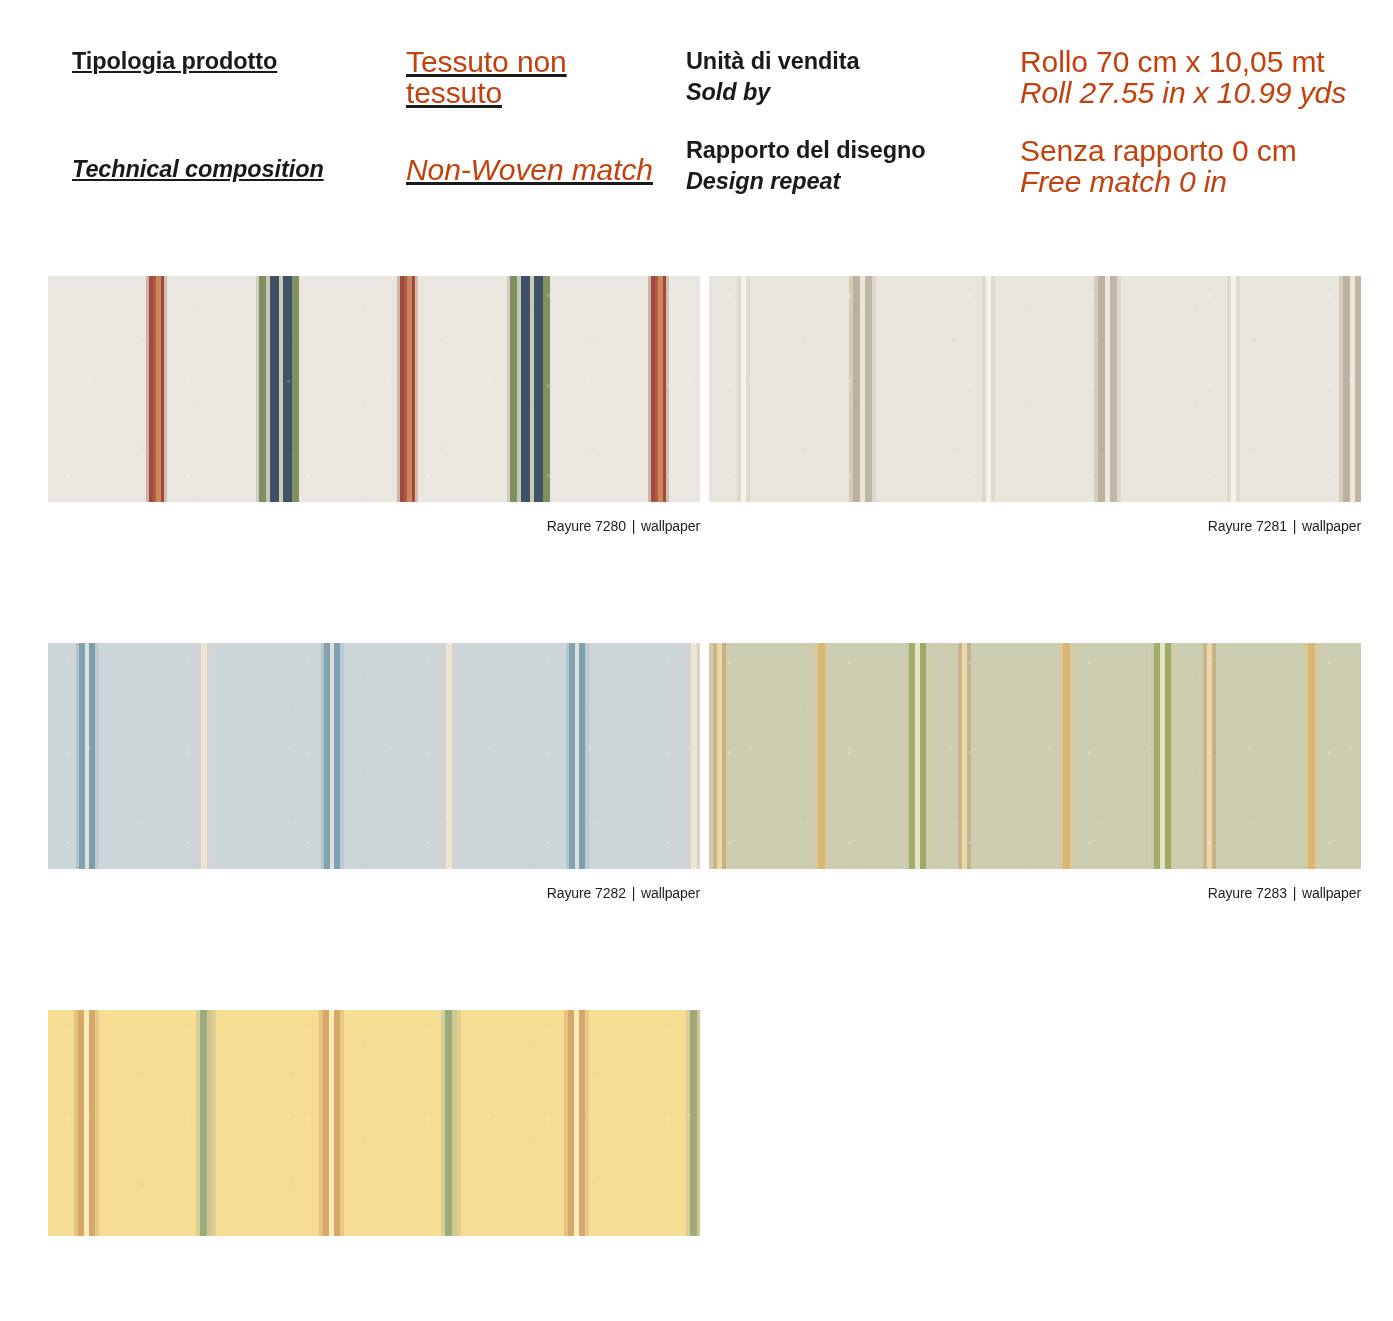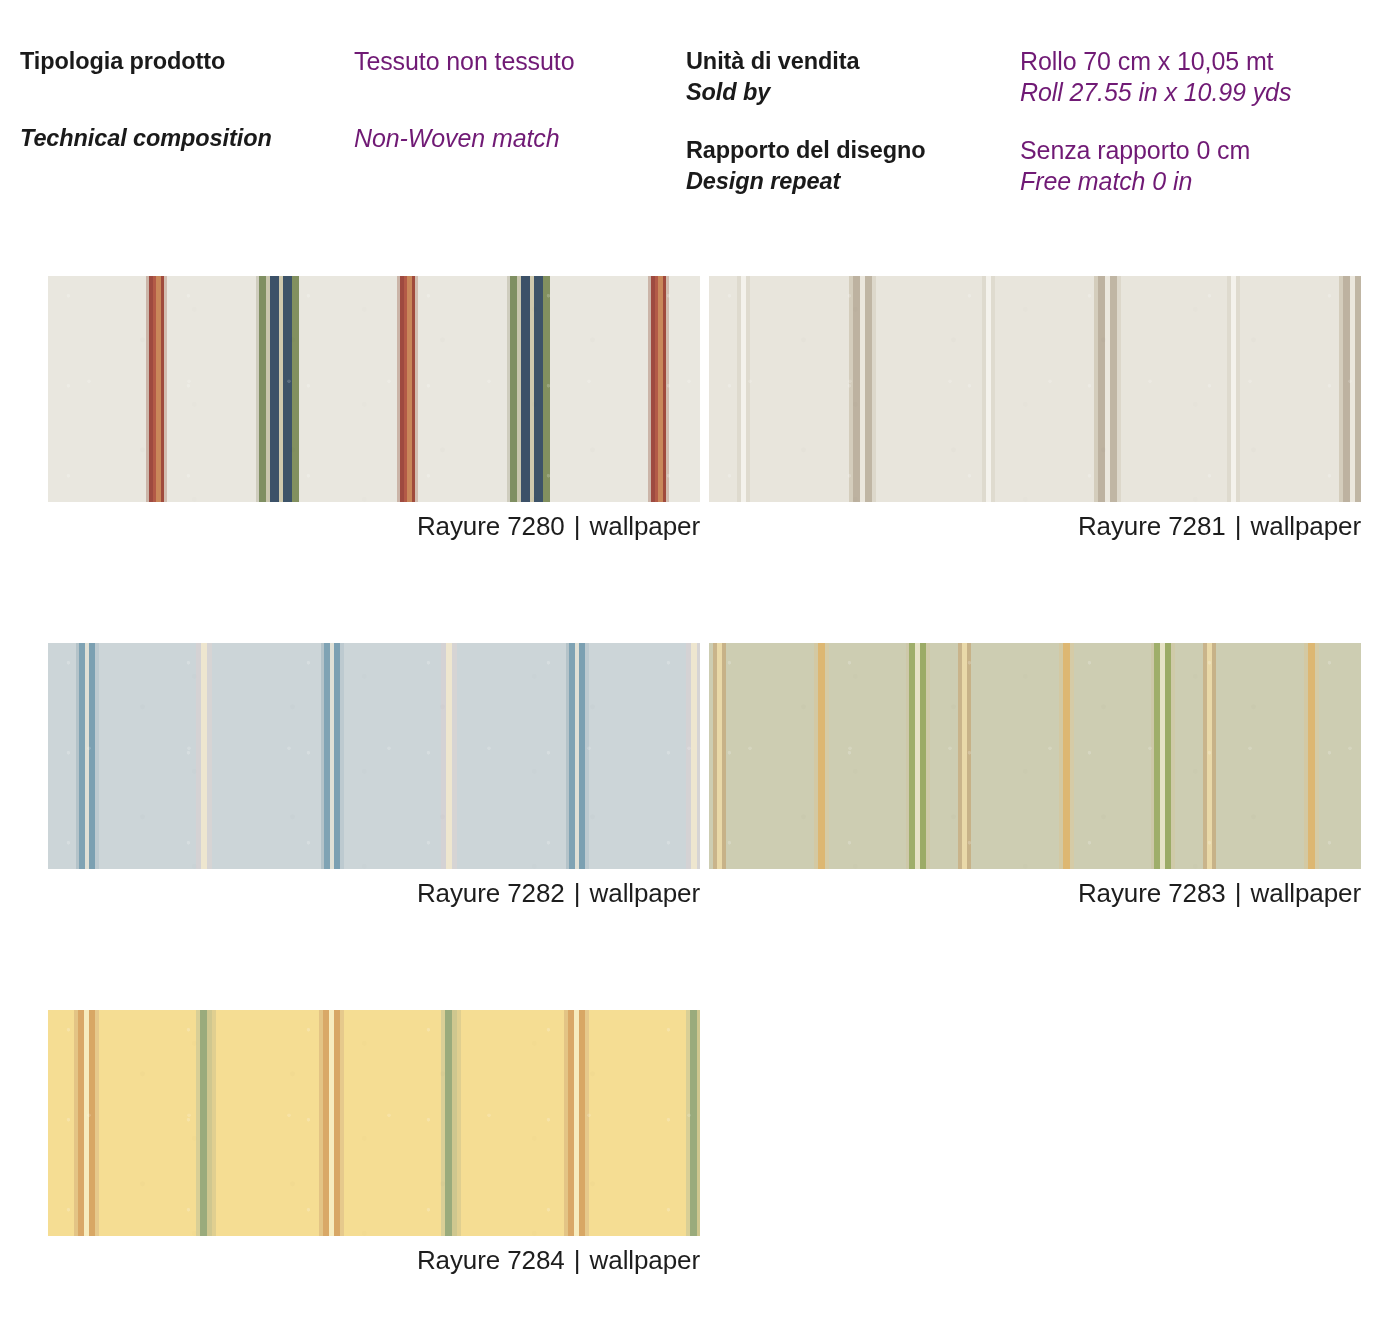--- a/index.html
+++ b/index.html
@@ -27,40 +27,40 @@
     padding: 46px 0 0 0;
     box-sizing: border-box;
   }
   .spec-columns {
     display: flex;
     flex-direction: row;
   }
   .spec-col {
     display: block;
   }
-  .spec-col.left  { width: 668px; padding-left: 20px; box-sizing: border-box; }
+  .spec-col.left  { width: 668px; padding-left: 72px; box-sizing: border-box; text-decoration: underline; }
   .spec-col.right { width: 725px; padding-left: 18px; box-sizing: border-box; }
 
   .spec-row {
     display: flex;
     flex-direction: row;
     margin-bottom: 26px;
   }
   .spec-label {
     width: 334px;
     flex: 0 0 334px;
     font-size: 23.5px;
     line-height: 31px;
     letter-spacing: -0.1px;
   }
   .spec-value {
-    font-size: 25px;
+    font-size: 30px;
     line-height: 31px;
     letter-spacing: -0.1px;
-    color: #701a75;
+    color: #c2410c;
   }
   .lbl-it { font-weight: 700; display: block; }
   .lbl-en { font-weight: 700; font-style: italic; display: block; }
   .val-it { font-weight: 400; display: block; }
   .val-en { font-weight: 400; font-style: italic; display: block; }
 
   .spec-row.r1 .spec-label { padding-bottom: 0; }
   .spec-row.r1 { margin-bottom: 0; }
   .spec-row.r2 { margin-top: 46px; }
   .spec-col.right .spec-row.r2 { margin-top: 27px; align-items: center; }
@@ -101,21 +101,21 @@
     background-image:
       radial-gradient(circle at 17% 22%, rgba(255,255,255,0.55) 0 1.5px, transparent 2px),
       radial-gradient(circle at 63% 58%, rgba(0,0,0,0.035) 0 2px, transparent 3px),
       radial-gradient(circle at 41% 81%, rgba(255,255,255,0.45) 0 1.5px, transparent 2px),
       radial-gradient(circle at 86% 35%, rgba(0,0,0,0.03) 0 2px, transparent 3px);
     background-size: 120px 90px, 150px 110px, 100px 130px, 170px 95px;
   }
   .swatch-caption {
     width: 652px;
     text-align: right;
-    font-size: 26px;
+    font-size: 14px;
     line-height: 26px;
     color: #1d1d1d;
     padding-top: 11px;
     letter-spacing: -0.1px;
     box-sizing: border-box;
   }
   .swatch-caption .sep { padding: 0 2px; }
 </style>
 </head>
 <body>
@@ -201,16 +201,15 @@
           <div class="swatch-noise"></div>
         </div>
         <div class="swatch-caption"><span>Rayure 7283</span><span class="sep"> | </span><span>wallpaper</span></div>
       </div>
     </div>
     <div class="swatch-row">
       <div class="swatch-cell">
         <div class="swatch-img" style="background-color: rgb(245, 221, 147); background-image: repeating-linear-gradient(90deg, rgb(245, 221, 147) 0px, rgb(245, 221, 147) 26px, rgb(227, 196, 133) 26px, rgb(227, 196, 133) 30px, rgb(217, 168, 103) 30px, rgb(217, 168, 103) 36px, rgb(247, 236, 190) 36px, rgb(247, 236, 190) 41px, rgb(216, 167, 101) 41px, rgb(216, 167, 101) 47px, rgb(230, 201, 140) 47px, rgb(230, 201, 140) 51px, rgb(245, 221, 147) 51px, rgb(245, 221, 147) 148px, rgb(217, 207, 150) 148px, rgb(217, 207, 150) 152px, rgb(154, 171, 124) 152px, rgb(154, 171, 124) 159px, rgb(207, 199, 143) 159px, rgb(207, 199, 143) 164px, rgb(224, 207, 144) 164px, rgb(224, 207, 144) 168px, rgb(245, 221, 147) 168px, rgb(245, 221, 147) 245px);">
           <div class="swatch-noise"></div>
         </div>
-        <div class="swatch-caption"><span>Rayure 7284</span><span class="sep"> | </span><span>wallpaper</span></div>
       </div>
     </div>
   </div>
 
 </body></html>

